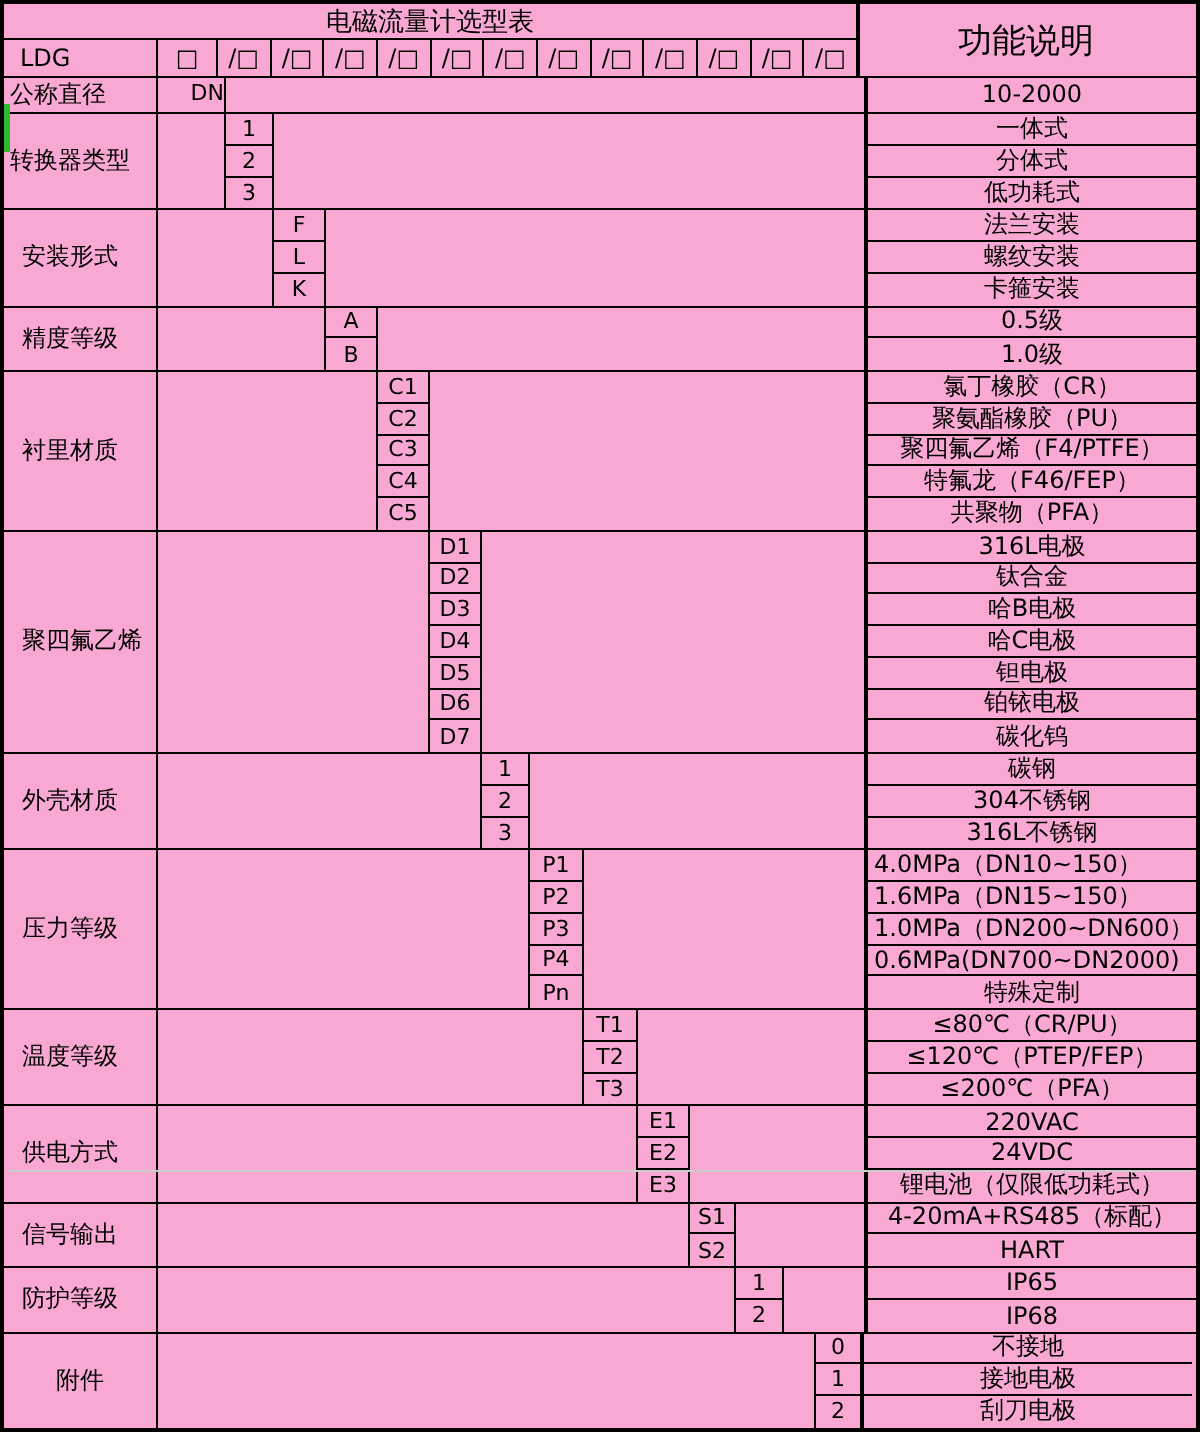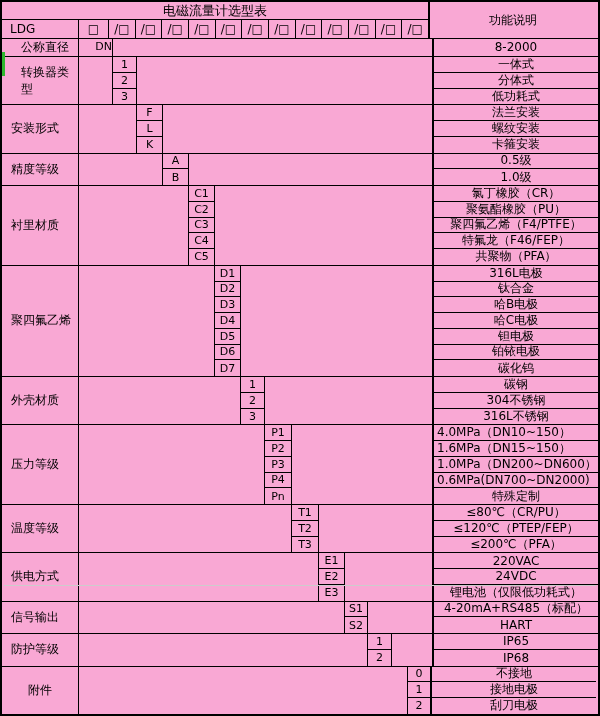--- a/index.html
+++ b/index.html
@@ -17,25 +17,25 @@
   
   .header{display:flex;border-bottom:1px solid #000;height:37px;box-sizing:border-box;}
   .header-left{width:428px;box-sizing:border-box;border-right:2px solid #000;display:flex;flex-direction:column;flex-shrink:0;}
   .title-row{height:18px;box-sizing:border-box;border-bottom:1px solid #000;display:flex;align-items:center;justify-content:center;font-size:13px;}
   .model-row{height:18px;display:flex;}
   .model-prefix{width:77px;box-sizing:border-box;border-right:1px solid #000;display:flex;align-items:center;padding-left:8px;flex-shrink:0;}
   .slot{box-sizing:border-box;border-right:1px solid #000;display:flex;align-items:center;justify-content:center;font-size:12px;}
   .slot.first{width:30px;flex-shrink:0;}
   .slot.rest{flex:1;}
   .slot.rest:last-child{border-right:none;}
-  .header-right{width:168px;box-sizing:border-box;border-left:2px solid #000;margin-left:-2px;display:flex;align-items:center;justify-content:center;font-size:12px;flex-shrink:0;}
+  .header-right{width:168px;box-sizing:border-box;border-left:2px solid #000;margin-left:-2px;display:flex;align-items:center;justify-content:center;font-size:17px;flex-shrink:0;}
   
   .group{display:flex;border-bottom:1px solid #000;}
   .glabel{width:77px;box-sizing:border-box;border-right:1px solid #000;display:flex;align-items:center;padding-left:9px;flex-shrink:0;}
-  .glabel.tight{padding-left:19px;}
+  .glabel.tight{padding-left:3px;}
   .glabel.centerlab{padding-left:0;justify-content:center;}
   .lspace{box-sizing:border-box;border-right:1px solid #000;flex-shrink:0;}
   .codes{box-sizing:border-box;border-right:1px solid #000;display:flex;flex-direction:column;flex-shrink:0;}
   .code{height:15.76px;box-sizing:border-box;border-bottom:1px solid #000;display:flex;align-items:center;justify-content:center;font-size:11px;}
   .code:last-child{border-bottom:none;}
   .rspace{flex:1;}
   .descs{width:166px;box-sizing:border-box;border-left:2px solid #000;display:flex;flex-direction:column;flex-shrink:0;}
   .desc{height:15.76px;box-sizing:border-box;border-bottom:1px solid #000;display:flex;align-items:center;justify-content:center;font-size:12px;white-space:nowrap;}
   .desc:last-child{border-bottom:none;}
   .desc.left{justify-content:flex-start;padding-left:3px;}
@@ -88,21 +88,21 @@
     <div class="header-right">功能说明</div>
   </div>
 
   <div class="group g0">
     <div class="glabel tight">公称直径</div>
     <div class="codes">
       <div class="code">DN</div>
     </div>
     <div class="rspace"></div>
     <div class="descs">
-      <div class="desc">8-2000</div>
+      <div class="desc">10-2000</div>
     </div>
   </div>
 
   <div class="group g1">
     <div class="glabel tight">转换器类型</div>
     <div class="lspace"></div>
     <div class="codes">
       <div class="code">1</div>
       <div class="code">2</div>
       <div class="code">3</div>

